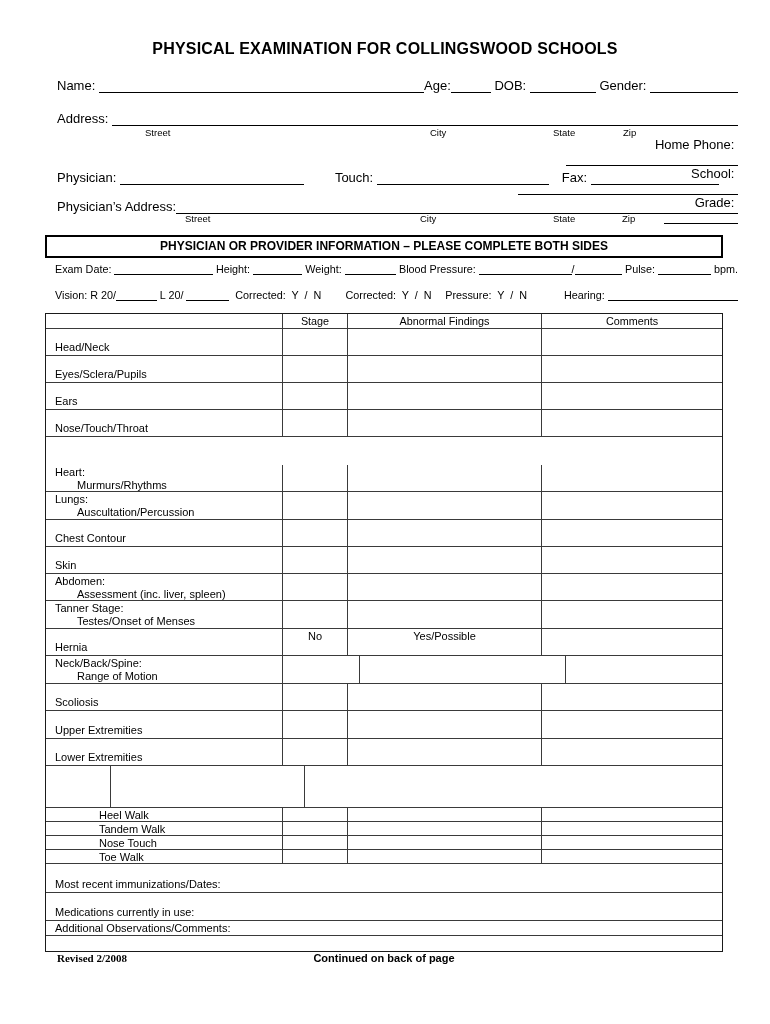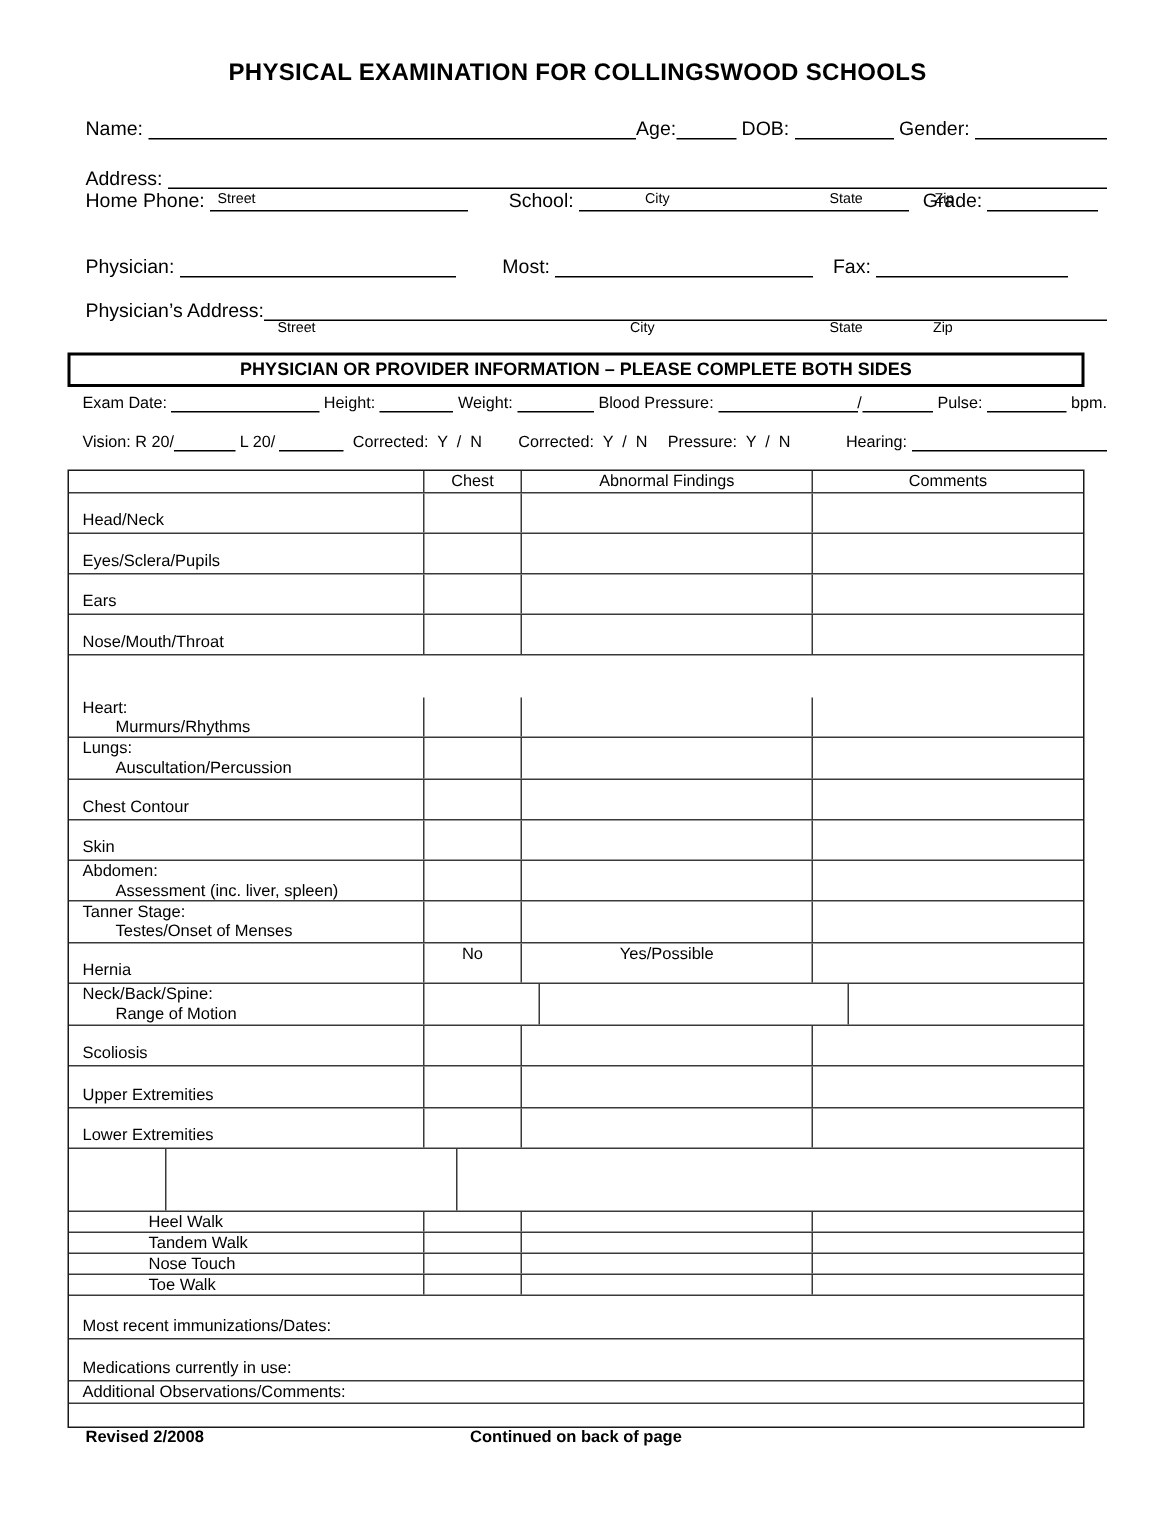--- a/index.html
+++ b/index.html
@@ -52,21 +52,21 @@
   .thead .tcell { text-align:center; line-height:14px; }
   .lab { display:flex; flex-direction:column; }
   .vb { justify-content:flex-end; padding-bottom:1px; }
   .vt { justify-content:flex-start; padding-top:1px; }
   .lln { line-height:13px; white-space:nowrap; }
   .i0 { padding-left:9px; }
   .i1 { padding-left:31px; }
   .i2 { padding-left:53px; }
   .ctr { text-align:center; padding-top:1px; line-height:13px; }
   .full { width:100%; display:flex; flex-direction:column; padding-left:9px; }
-  .footer-left { left:57px; top:952px; font-weight:bold; font-size:11px; }
+  .footer-left { left:57px; top:952px; font-weight:bold; font-size:11px;font-family:Liberation Serif, serif; }
   .footer-center { left:45px; top:952px; width:678px; text-align:center; font-weight:bold; font-size:11px; }
 </style>
 </head>
 <body>
 
 <div class="page">
 
   <div class="abs title">PHYSICAL EXAMINATION FOR COLLINGSWOOD SCHOOLS</div>
 
   <div class="abs frow" style="top:78px;">
@@ -84,36 +84,36 @@
     <span class="lbl">Address: </span>
     <span class="line flex1"></span>
   </div>
   <div class="sublabels" style="top:127px;">
     <span style="left:100px;">Street</span>
     <span style="left:385px;">City</span>
     <span style="left:508px;">State</span>
     <span style="left:578px;">Zip</span>
   </div>
 
-  <div class="abs frow" style="top:126px;">
+  <div class="abs frow" style="top:137px;flex-direction:column;">
     <span class="lbl">Home Phone: </span>
     <span class="line" style="width:172px;"></span>
     <span style="width:27px;"></span>
     <span class="lbl">School: </span>
     <span class="line" style="width:220px;"></span>
     <span style="width:9px;"></span>
     <span class="lbl">Grade: </span>
     <span class="line" style="width:74px;"></span>
   </div>
 
   <div class="abs frow" style="top:170px;">
     <span class="lbl">Physician: </span>
     <span class="line" style="width:184px;"></span>
     <span style="width:31px;"></span>
-    <span class="lbl">Most: </span>
+    <span class="lbl">Touch: </span>
     <span class="line" style="width:172px;"></span>
     <span style="width:13px;"></span>
     <span class="lbl">Fax: </span>
     <span class="line" style="width:128px;"></span>
   </div>
 
   <div class="abs frow" style="top:199px;">
     <span class="lbl">Physician’s Address:</span>
     <span class="line flex1"></span>
   </div>
@@ -153,21 +153,21 @@
     <span style="width:14px;"></span>
     <span class="lbl">Pressure:  Y  /  N</span>
     <span style="width:38px;"></span>
     <span class="lbl">Hearing: </span>
     <span class="line" style="width:134px;"></span>
   </div>
 
   <div class="abs etable">
       <div class="trow thead">
         <div class="tcell col0"></div>
-        <div class="tcell col1">Chest</div>
+        <div class="tcell col1">Stage</div>
         <div class="tcell col2">Abnormal Findings</div>
         <div class="tcell col3">Comments</div>
       </div>
       <div class="trow" style="height: 27px;">
         <div class="tcell col0 lab vb">
           <div class="lln i0">Head/Neck</div>
         </div>
         <div class="tcell col1 ctr"></div>
         <div class="tcell col2 ctr"></div>
         <div class="tcell col3 ctr"></div>
@@ -183,21 +183,21 @@
       <div class="trow" style="height: 27px;">
         <div class="tcell col0 lab vb">
           <div class="lln i0">Ears</div>
         </div>
         <div class="tcell col1 ctr"></div>
         <div class="tcell col2 ctr"></div>
         <div class="tcell col3 ctr"></div>
       </div>
       <div class="trow" style="height: 27px;">
         <div class="tcell col0 lab vb">
-          <div class="lln i0">Nose/Mouth/Throat</div>
+          <div class="lln i0">Nose/Touch/Throat</div>
         </div>
         <div class="tcell col1 ctr"></div>
         <div class="tcell col2 ctr"></div>
         <div class="tcell col3 ctr"></div>
       </div>
       <div class="trow" style="height: 27px; margin-top: 28px;">
         <div class="tcell col0 lab vt">
           <div class="lln i0">Heart:</div>
           <div class="lln i1">Murmurs/Rhythms</div>
         </div>

